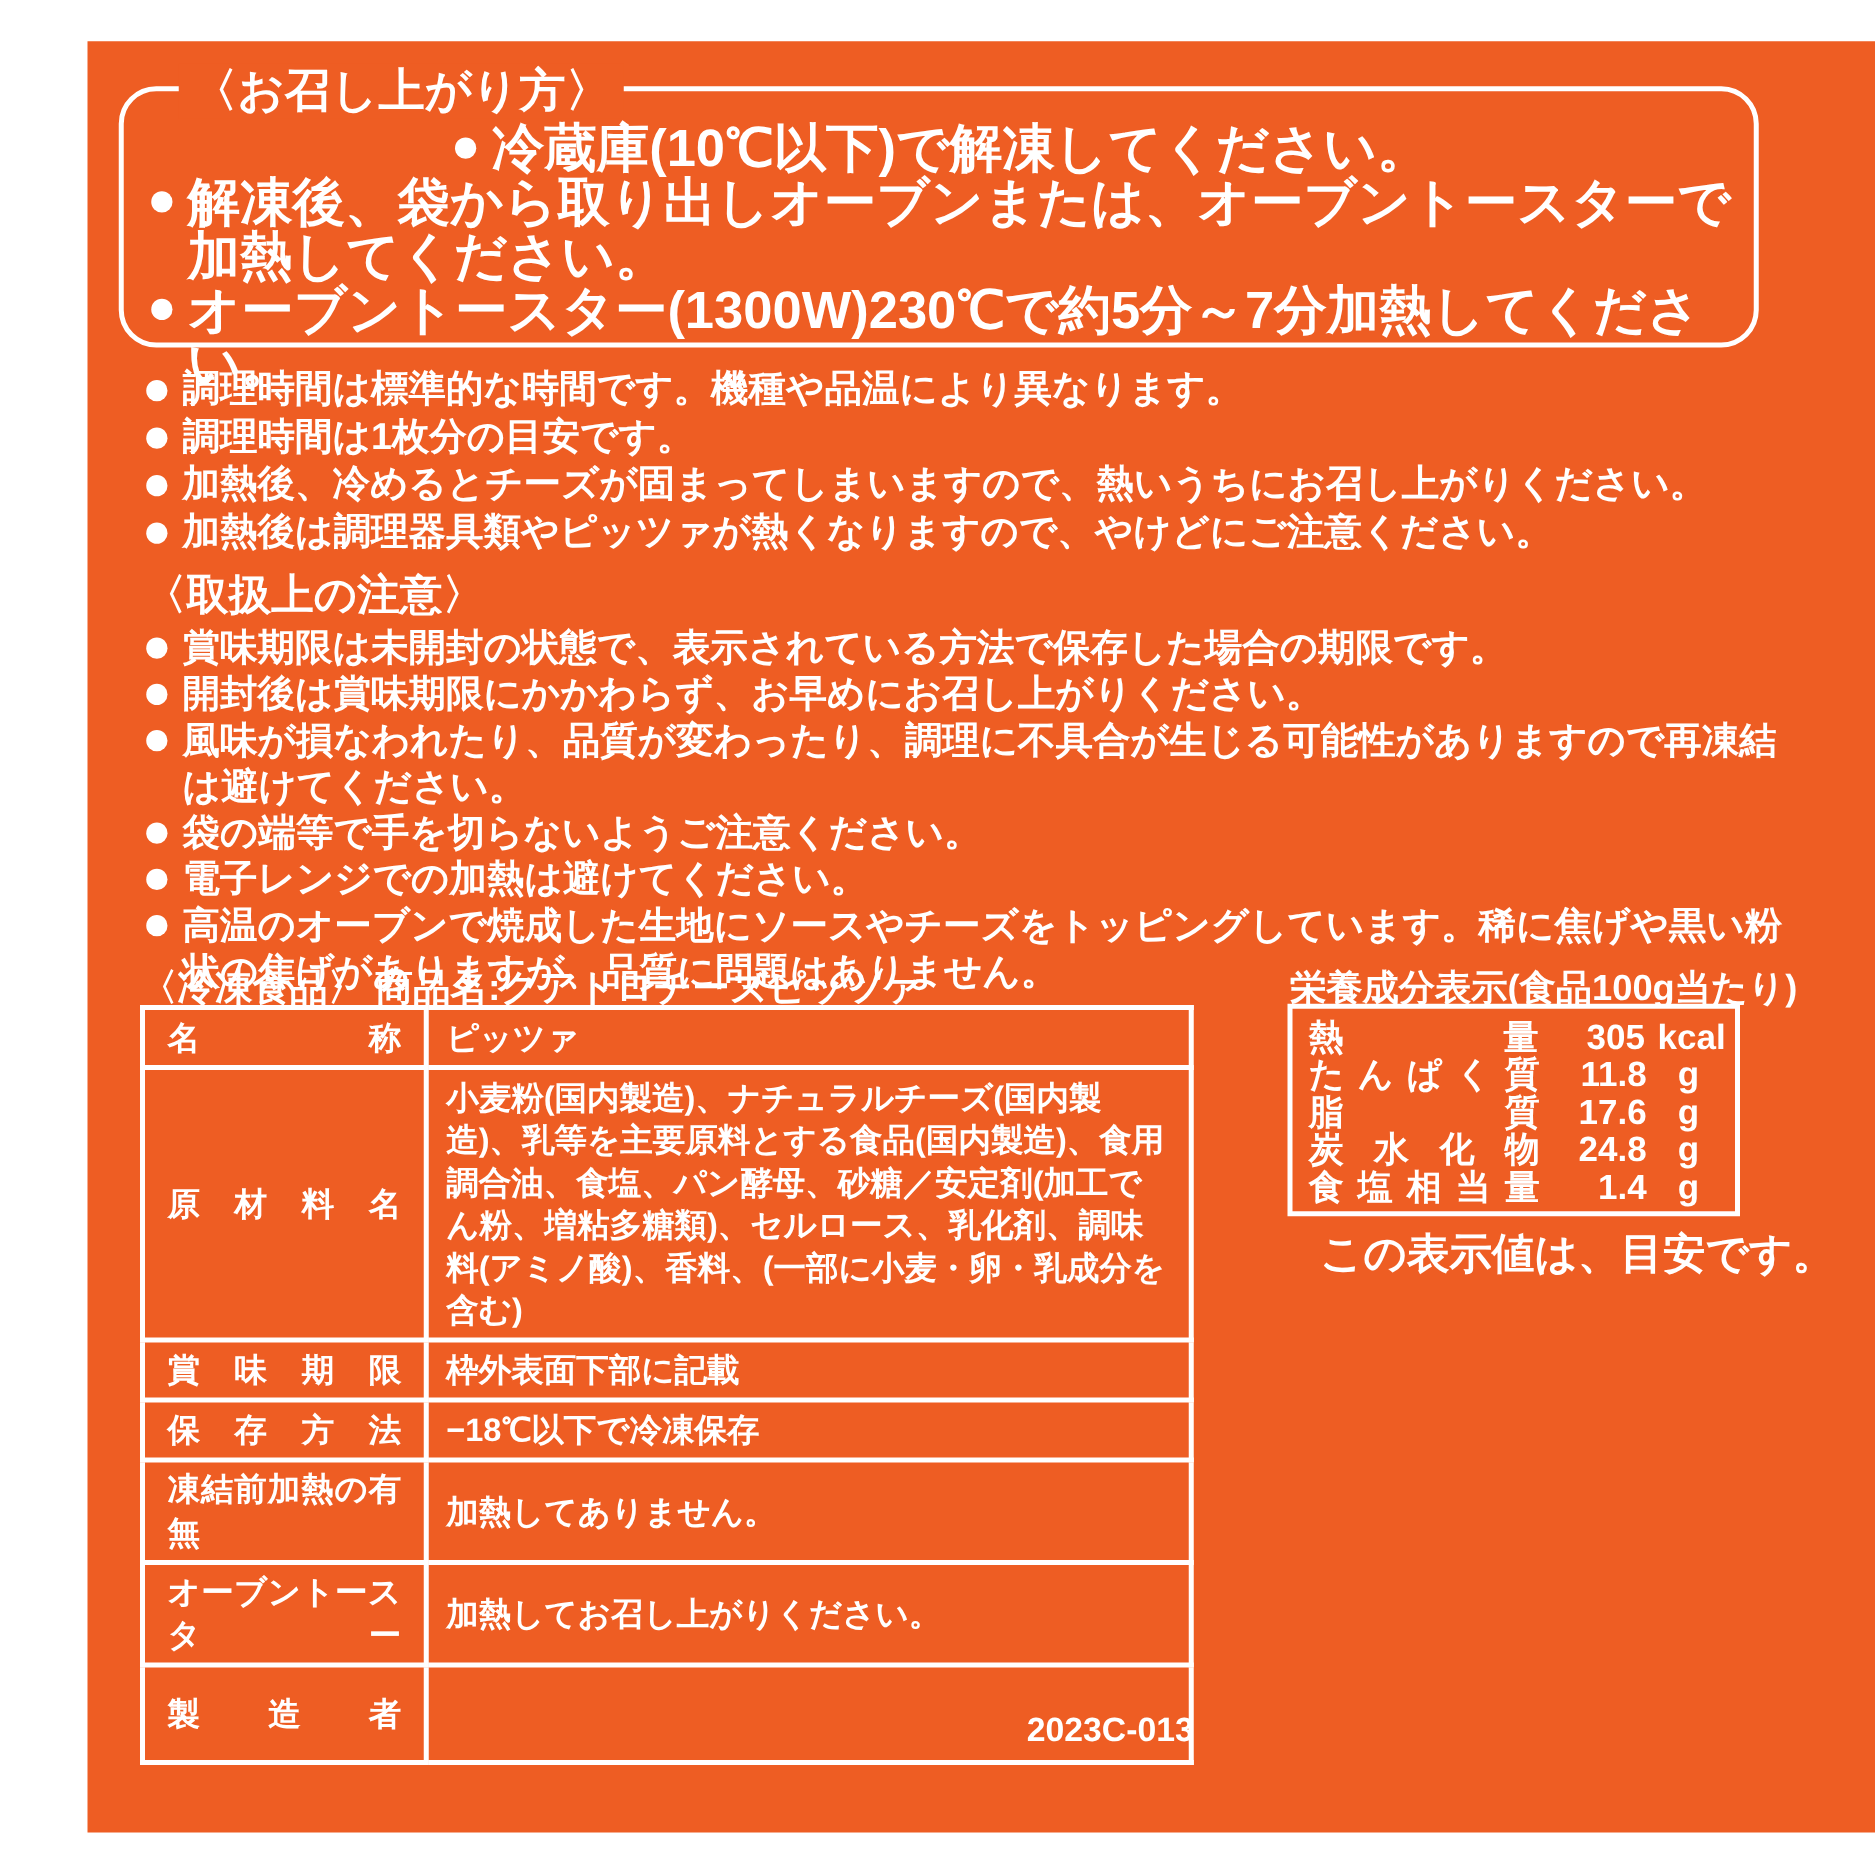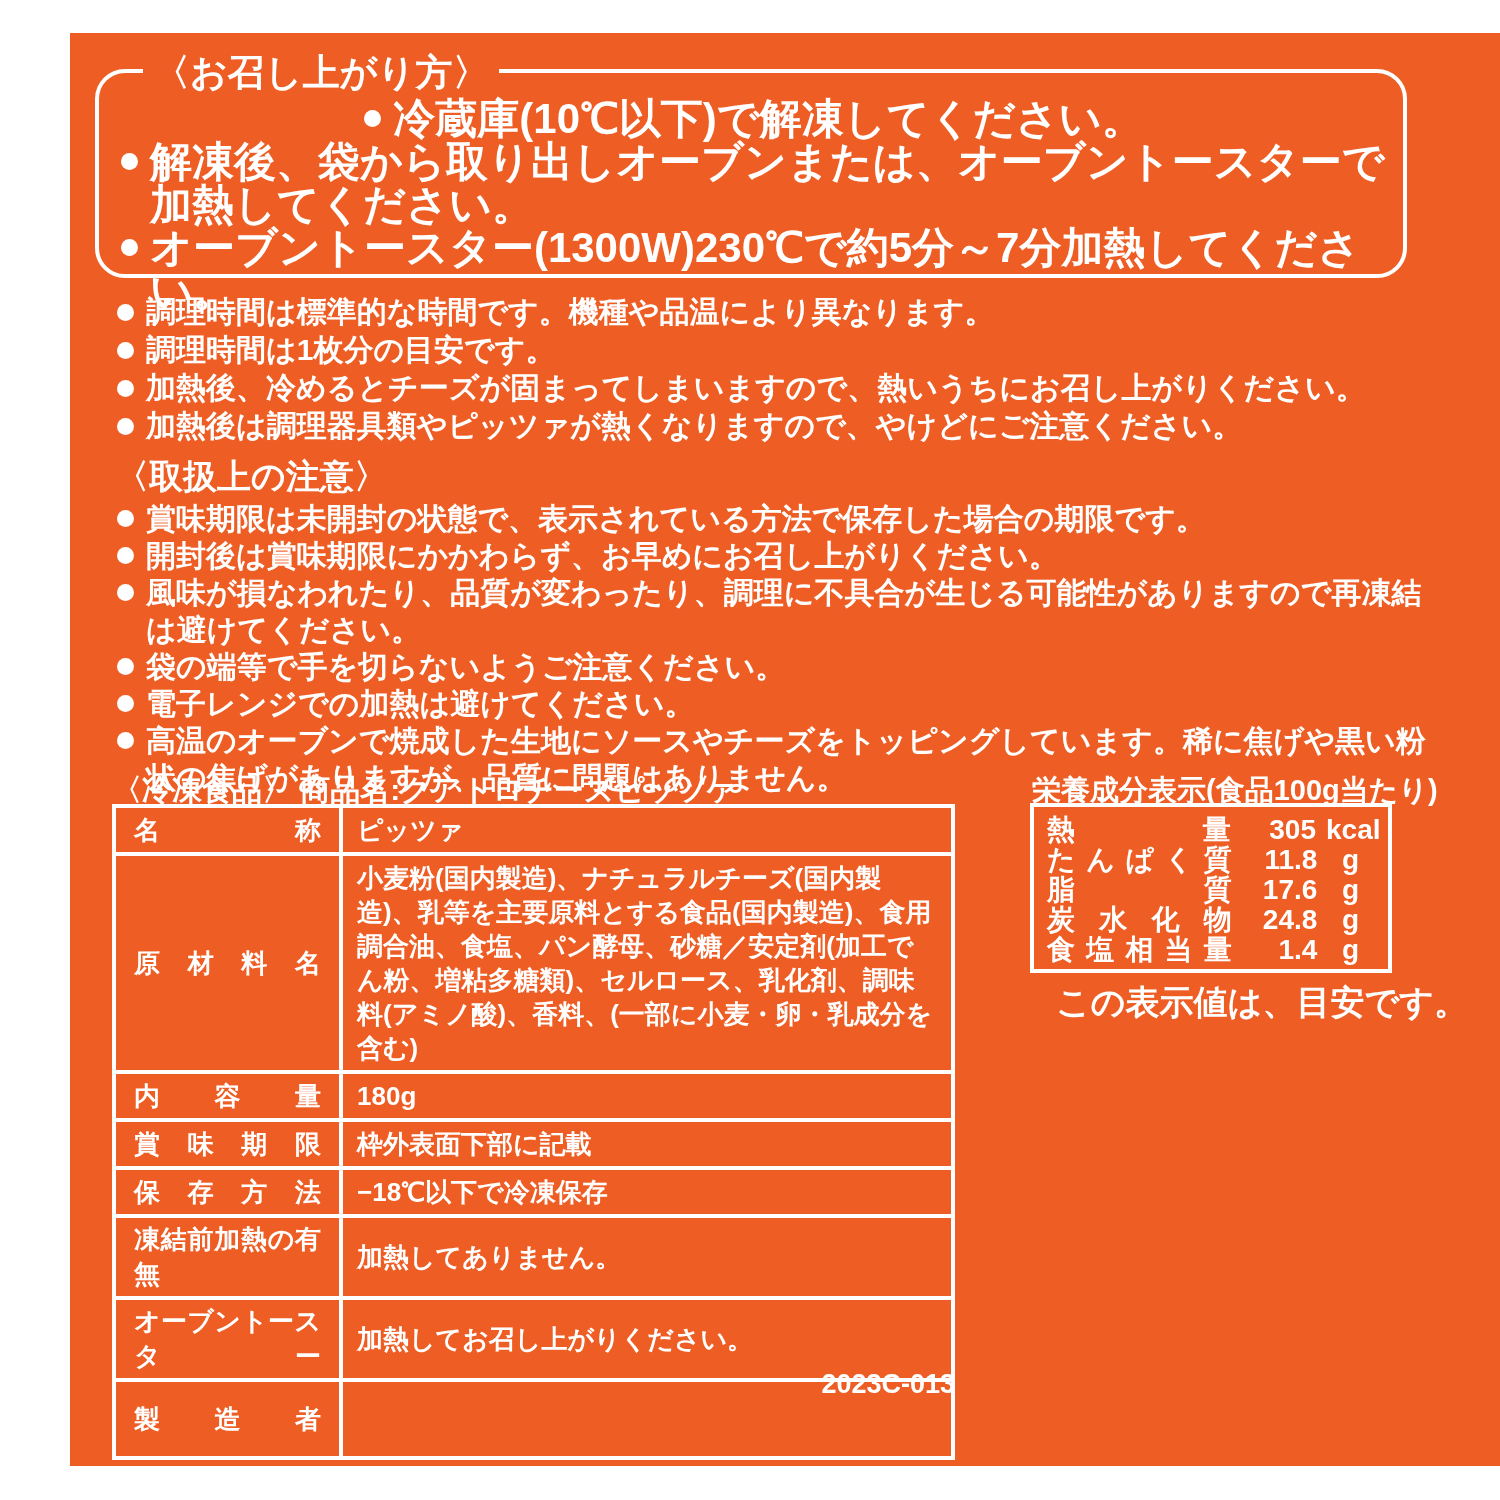--- a/index.html
+++ b/index.html
@@ -188,26 +188,20 @@
             <div class="jlabel">名称</div>
           </td>
       <td class="t-value">ピッツァ</td>
     </tr>
     <tr class="r-ingr">
       <td class="t-label">
             <div class="jlabel">原材料名</div>
           </td>
       <td class="t-value">小麦粉(国内製造)、ナチュラルチーズ(国内製造)、乳等を主要原料とする食品(国内製造)、食用調合油、食塩、パン酵母、砂糖／安定剤(加工でん粉、増粘多糖類)、セルロース、乳化剤、調味料(アミノ酸)、香料、(一部に小麦・卵・乳成分を含む)</td>
     </tr>
-    <tr class="r-amount">
-      <td class="t-label">
-            <div class="jlabel">内容量</div>
-          </td>
-      <td class="t-value">180g</td>
-    </tr>
     <tr class="r-best">
       <td class="t-label">
             <div class="jlabel">賞味期限</div>
           </td>
       <td class="t-value">枠外表面下部に記載</td>
     </tr>
     <tr class="r-store">
       <td class="t-label">
             <div class="jlabel">保存方法</div>
           </td>

